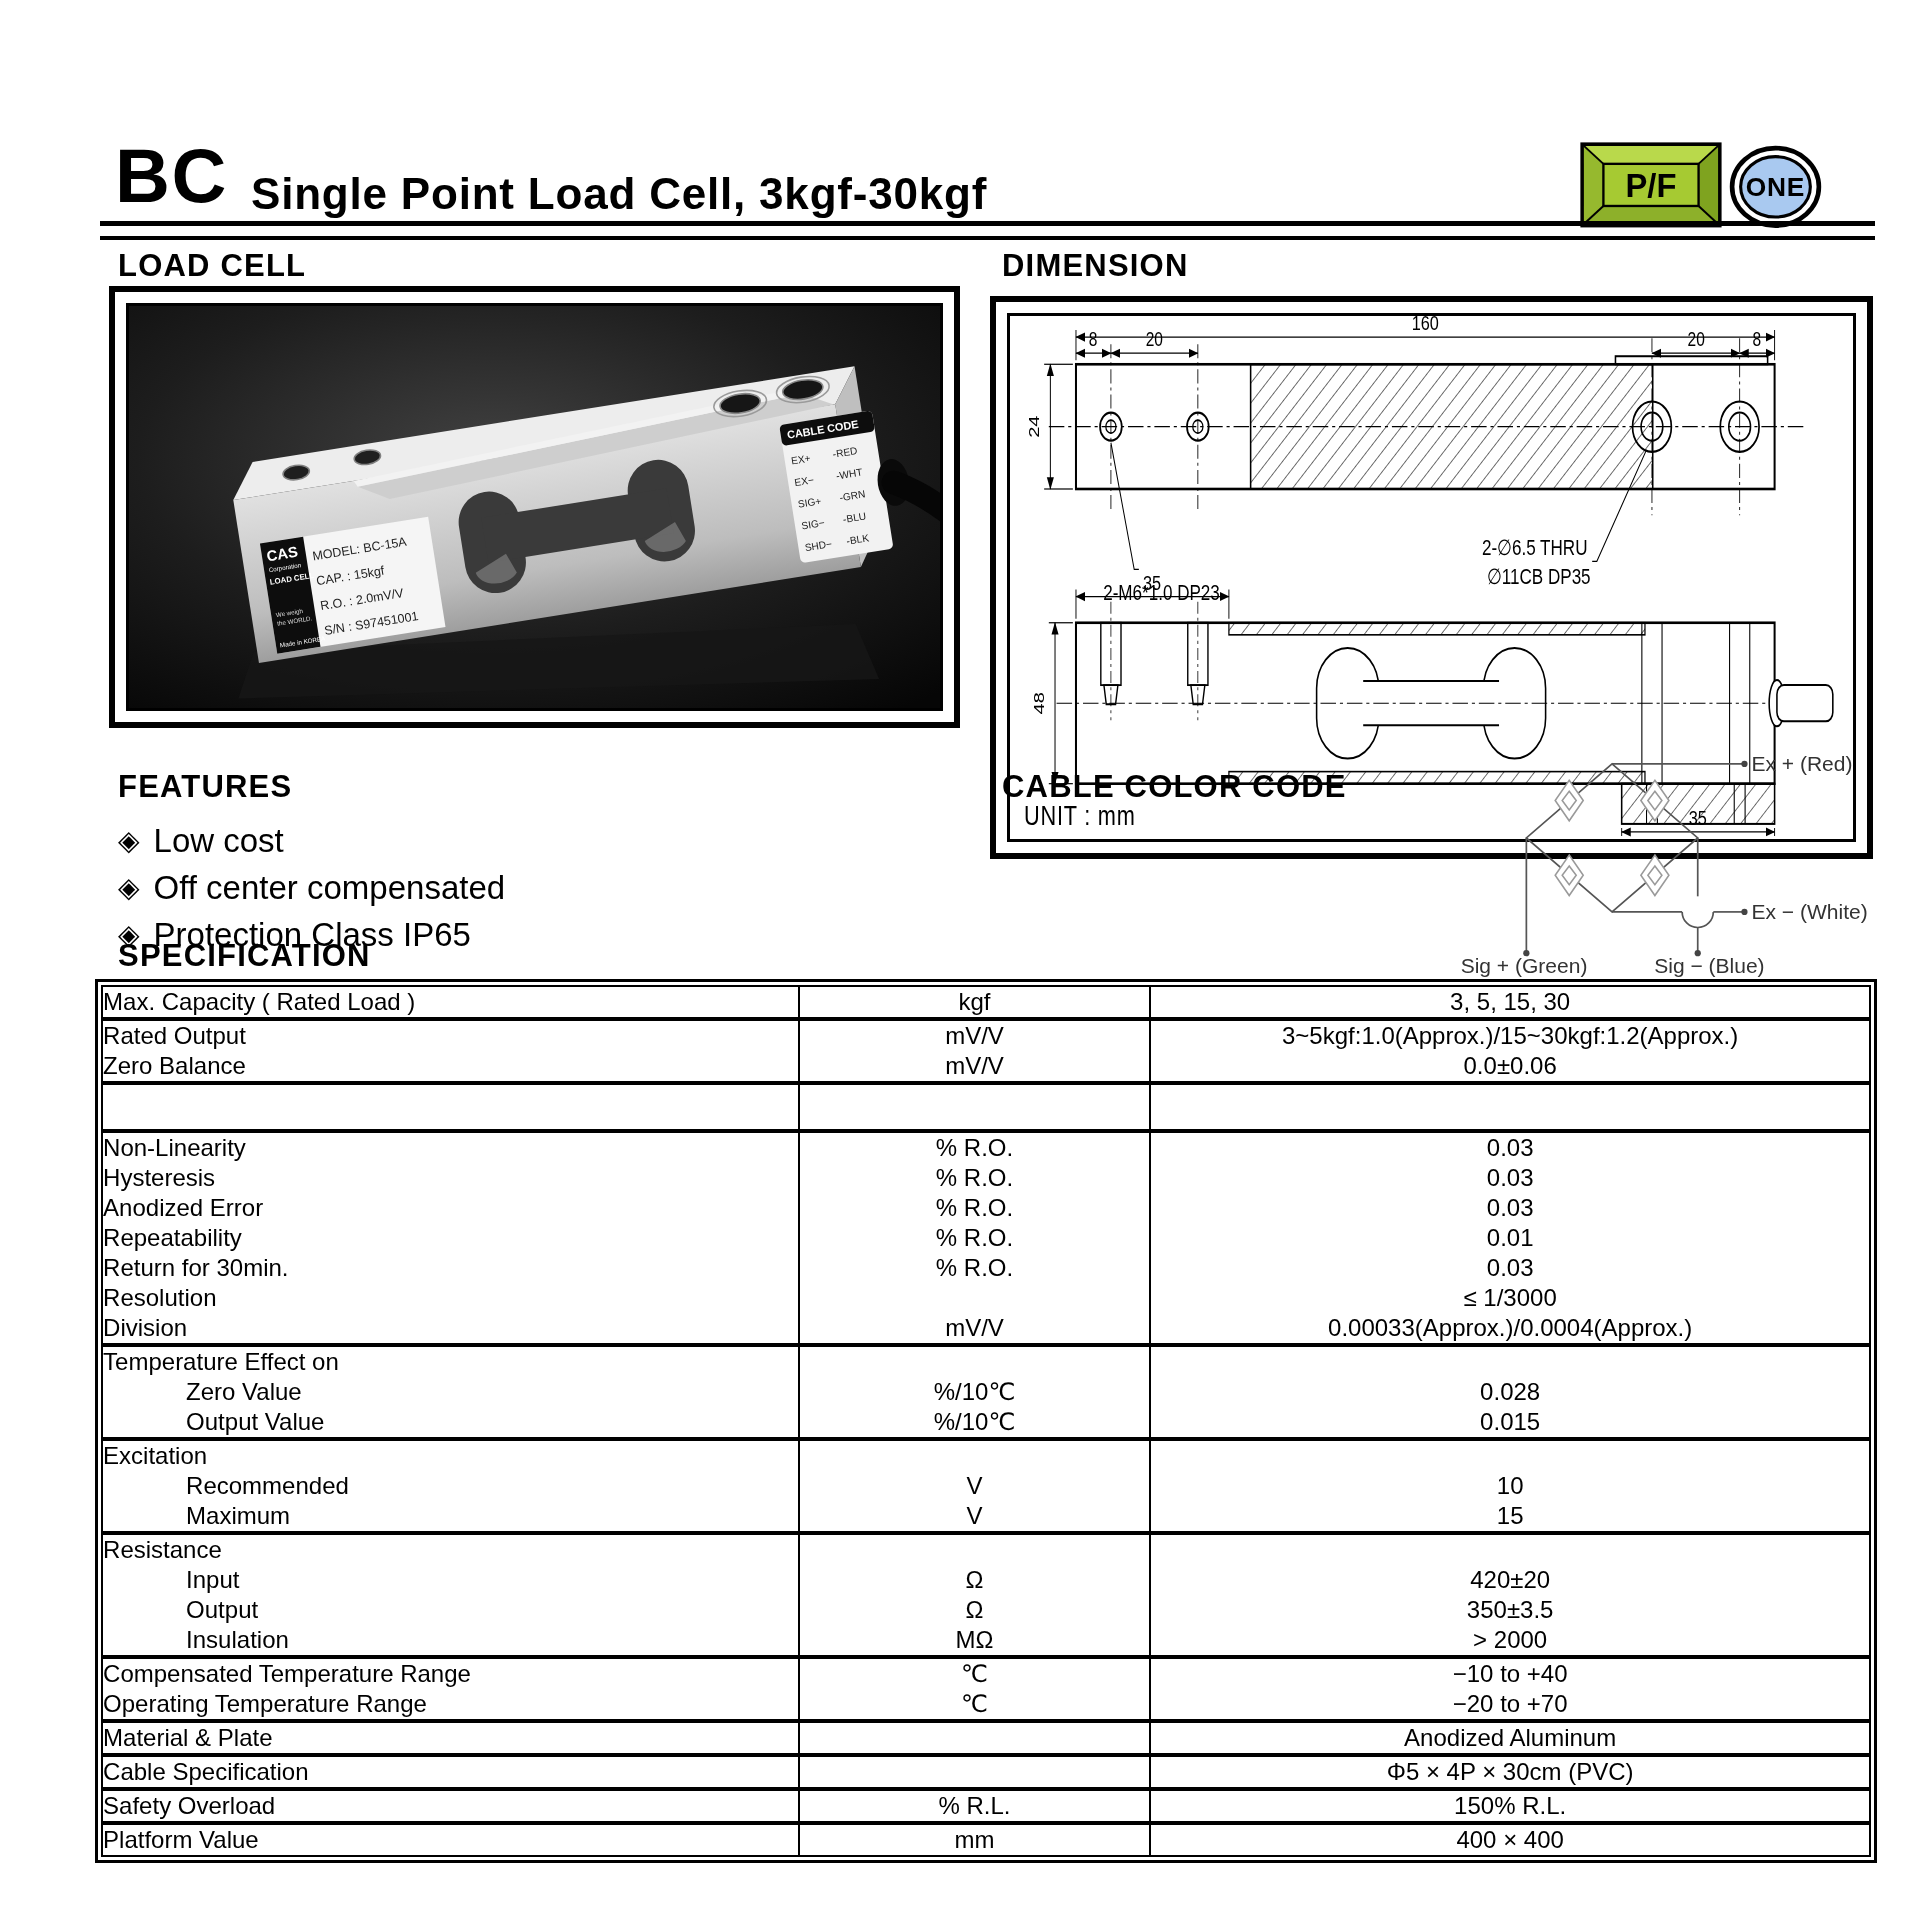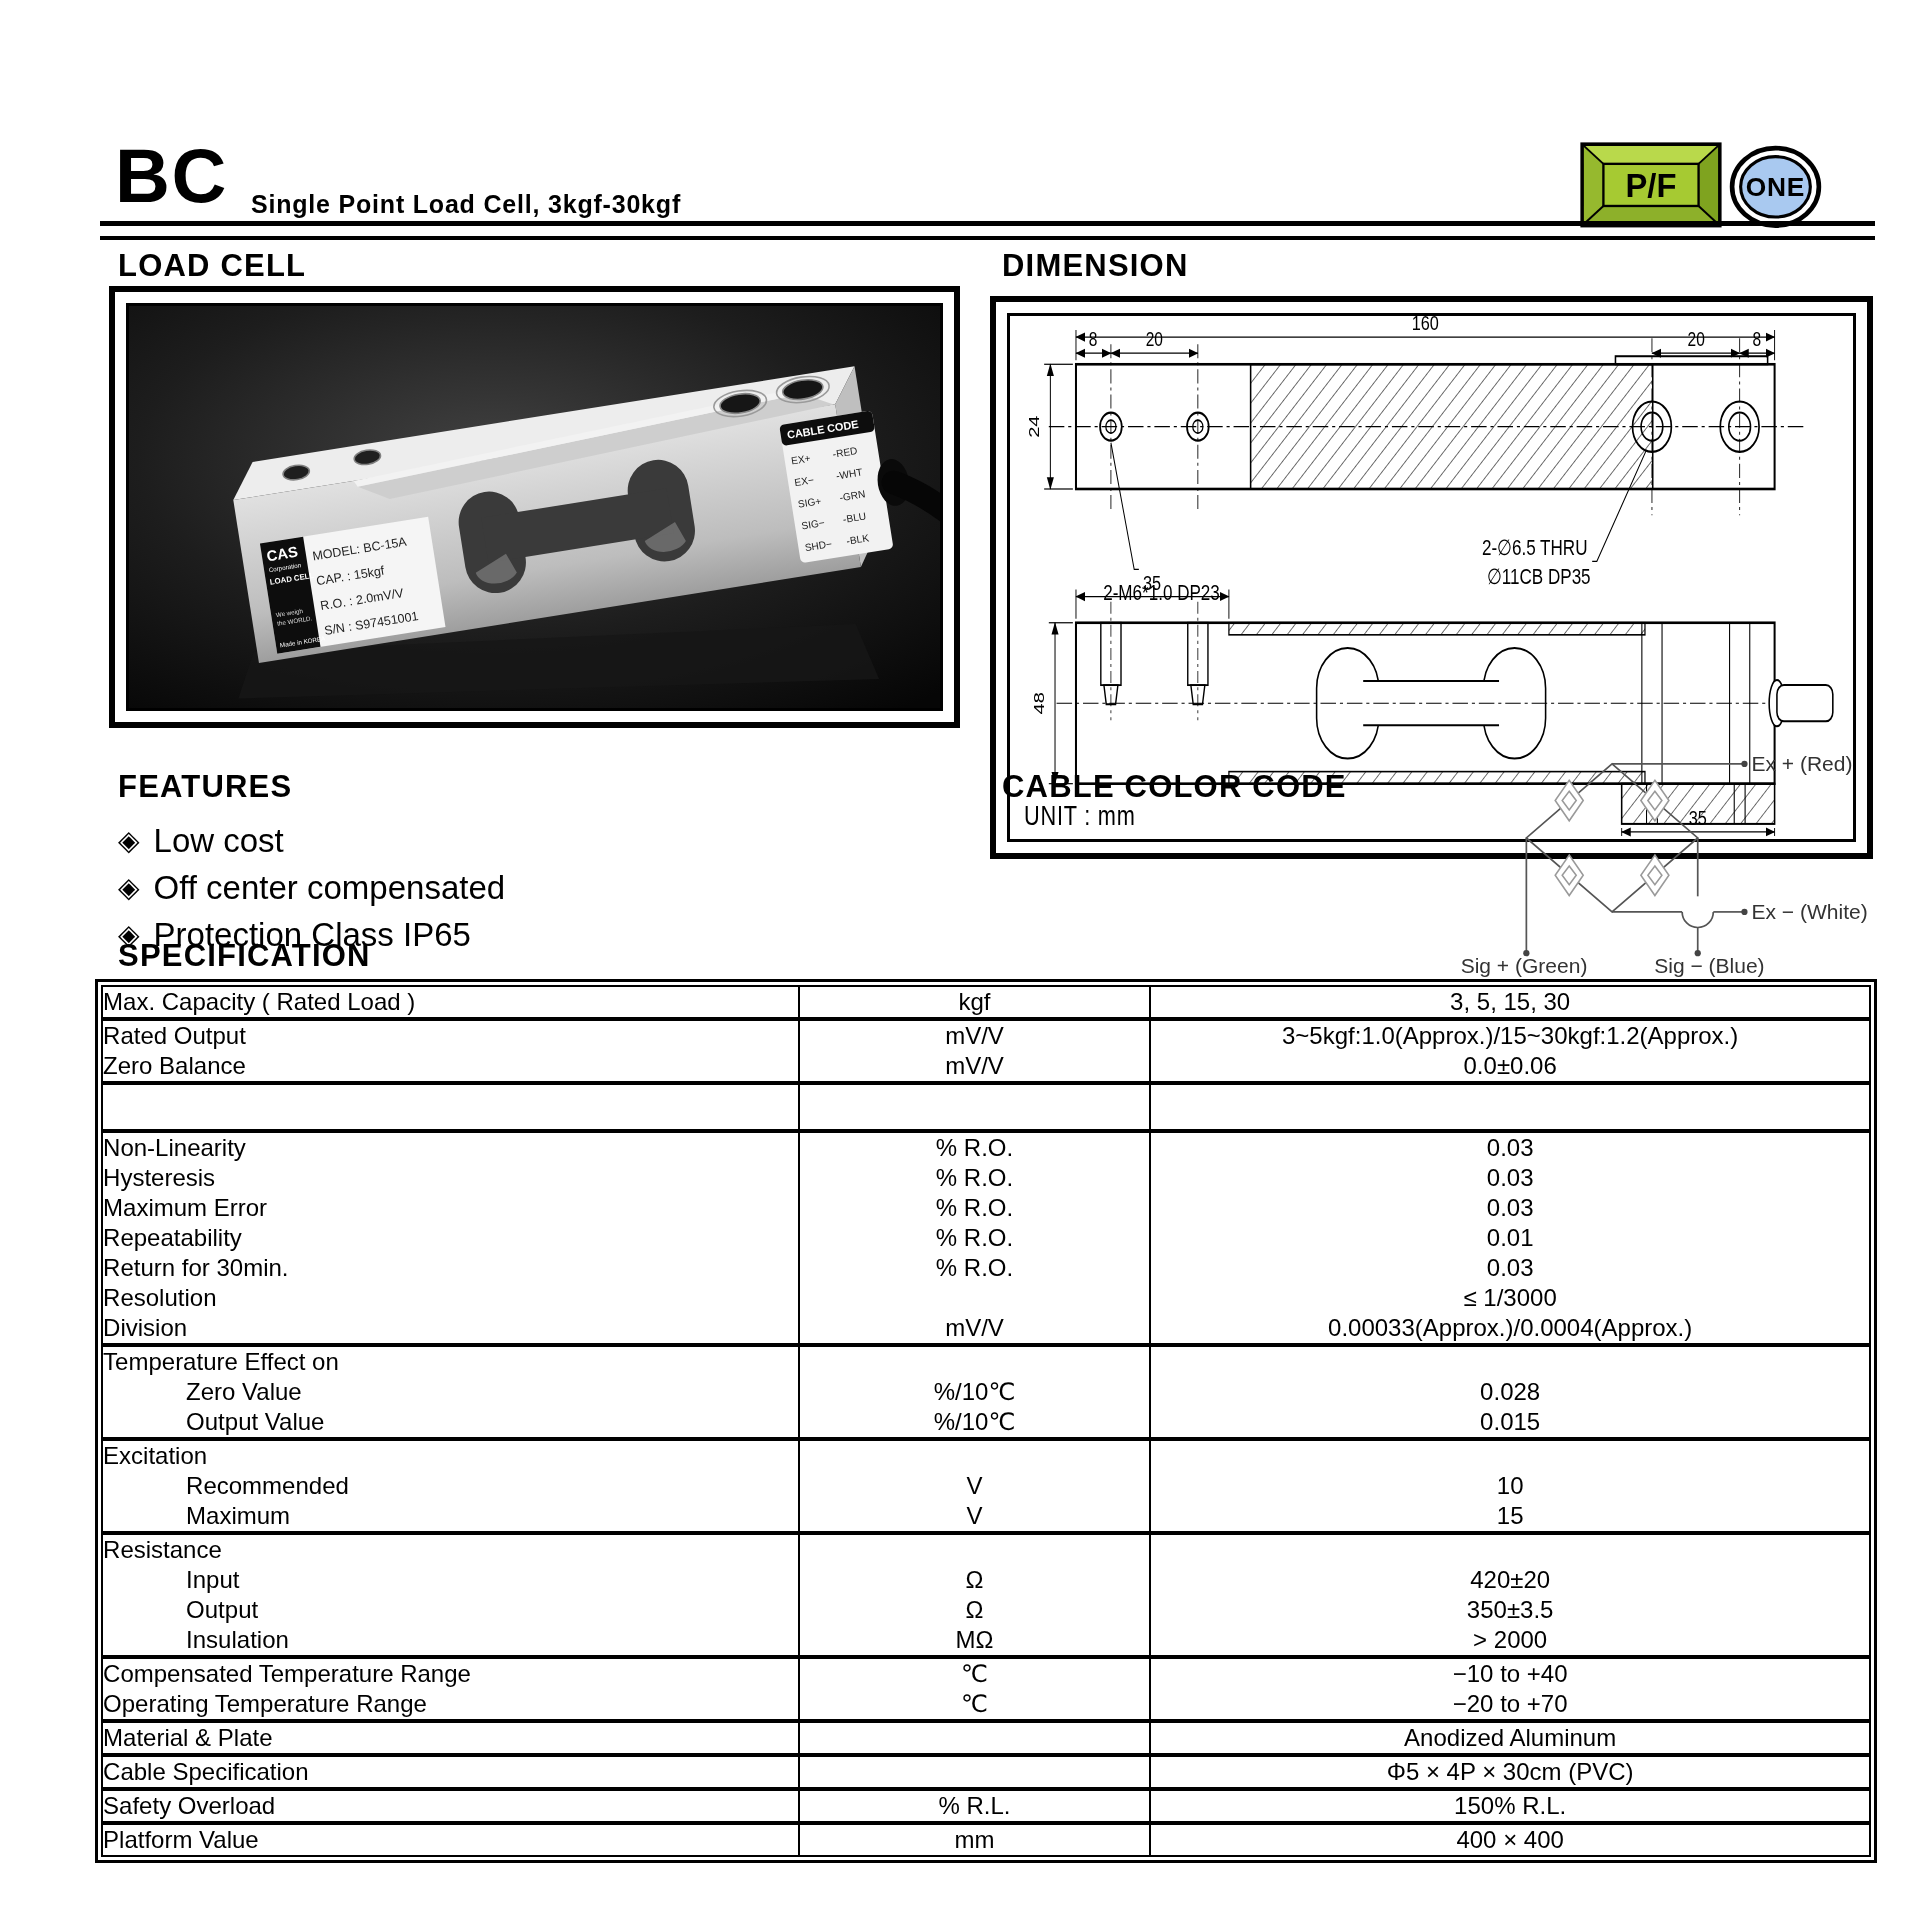--- a/index.html
+++ b/index.html
@@ -3,21 +3,21 @@
 <meta charset="utf-8">
 <style>
   html,body{margin:0;padding:0;background:#888;}
   .page{position:relative;width:1930px;height:1930px;background:#ffffff;overflow:hidden;
         font-family:"Liberation Sans","DejaVu Sans",sans-serif;color:#000;}
   .abs{position:absolute;}
 
   
   .title-row{left:115px;top:132px;display:flex;align-items:flex-end;gap:23px;white-space:nowrap;}
   .prod-code{font-size:76px;font-weight:800;letter-spacing:1.6px;}
-  .prod-title{font-size:25px;font-weight:800;letter-spacing:0.8px;}
+  .prod-title{font-size:44px;font-weight:800;letter-spacing:0.8px;}
   .rule-double{left:100px;top:221px;width:1775px;height:5.4px;border-top:5.4px solid #000;border-bottom:4.7px solid #000;padding-top:4.7px;box-sizing:content-box;}
 
   
   .h1{font-size:31px;font-weight:700;letter-spacing:1.2px;white-space:nowrap;}
 
   
   .frame{border:6.2px solid #000;background:#fff;box-sizing:border-box;}
   .frame-pad{width:100%;height:100%;box-sizing:border-box;padding:11px;}
   .frame-inner{width:100%;height:100%;border:3.1px solid #000;box-sizing:border-box;overflow:hidden;}
   .frame-inner svg{display:block;width:100%;height:100%;}
@@ -378,21 +378,21 @@
             <td class="c-label">Non-Linearity</td>
             <td class="c-unit">% R.O.</td>
             <td class="c-value">0.03</td>
           </tr>
           <tr>
             <td class="c-label">Hysteresis</td>
             <td class="c-unit">% R.O.</td>
             <td class="c-value">0.03</td>
           </tr>
           <tr>
-            <td class="c-label">Maximum Error</td>
+            <td class="c-label">Anodized Error</td>
             <td class="c-unit">% R.O.</td>
             <td class="c-value">0.03</td>
           </tr>
           <tr>
             <td class="c-label">Repeatability</td>
             <td class="c-unit">% R.O.</td>
             <td class="c-value">0.01</td>
           </tr>
           <tr>
             <td class="c-label">Return for 30min.</td>

